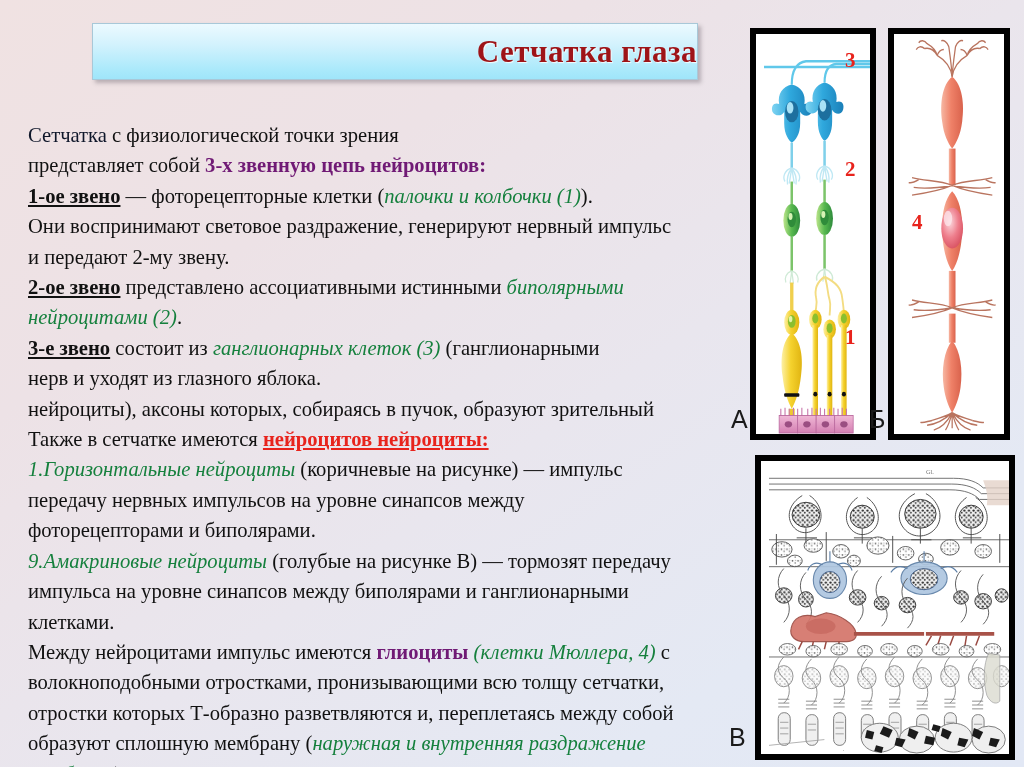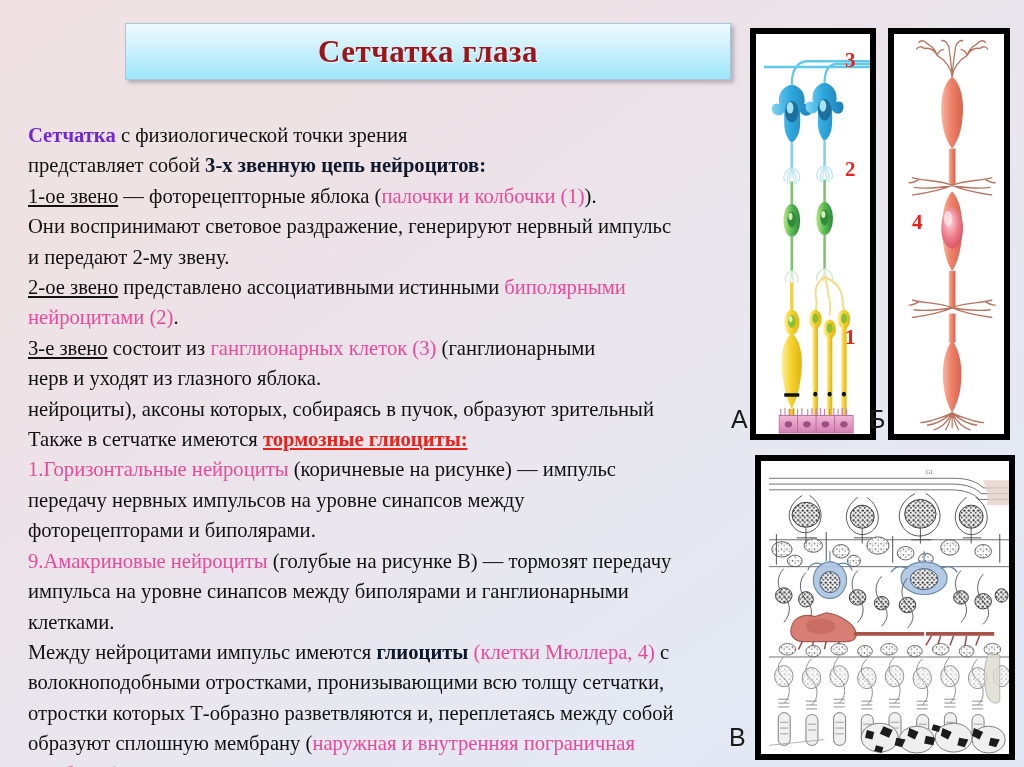--- a/index.html
+++ b/index.html
@@ -10,40 +10,40 @@
     position:relative;
   }
   .slide { position:absolute; inset:0; }
 
   
   .title-box{
     position:absolute; left:92px; top:23px; width:604px; height:55px;
     background:linear-gradient(to bottom,#ecfaff 0%,#d2f2fd 38%,#a9e9fb 85%,#9fe5fa 100%);
     border:1px solid #a8c8d8;
     box-shadow:3px 3px 4px rgba(120,110,120,.45);
-    display:flex; align-items:center; justify-content:center;margin-left:33px;
+    display:flex; align-items:center; justify-content:flex-end;
   }
   .title-text{
     font-family:"Liberation Serif", serif;
     font-size:31px; font-weight:bold; color:#9e1418;
     letter-spacing:.5px;
     text-shadow:1px 1px 1px rgba(255,255,255,.85);
   }
 
   
   .body-text{
     position:absolute; left:28px; top:120px; width:722px;
     font-size:20.6px; line-height:30.4px; color:#111;
     white-space:nowrap;
   }
   .body-text p{ margin:0; }
-  .b-blue{ color:#6d28d9; font-weight:bold; }
-  .b-red{ color:#0f172a; font-weight:bold; }
-  .i-red{ color:#ec4899; }
-  .u-bold{ font-weight:normal; text-decoration:underline; }
+  .b-blue{ color:#0f172a; font-weight:normal; }
+  .b-red{ color:#701a75; font-weight:bold; }
+  .i-red{ color:#15803d; font-style:italic; }
+  .u-bold{ font-weight:bold; text-decoration:underline; }
   .red-ul{ color:#e8231c; font-weight:bold; text-decoration:underline; }
 
   
   .panel{ position:absolute; background:#fff; border:6px solid #000000; box-sizing:border-box;padding-left:8px; }
   #panel-a{ left:750px; top:28px; width:126px; height:412px; }
   #panel-b{ left:888px; top:28px; width:122px; height:412px; }
   #panel-v{ left:755px; top:455px; width:260px; height:305px; }
 
   .panel-letter{
     position:absolute; font-size:25px; color:#1a1a1a;
@@ -72,52 +72,52 @@
   <div class="title-box">
     <span class="title-text">Сетчатка глаза</span>
   </div>
 
   <div class="body-text">
 
     <p><span class="b-blue">Сетчатка</span><span> с физиологической точки зрения</span></p>
 
     <p><span>представляет собой </span><span class="b-red">3-х звенную цепь нейроцитов:</span></p>
 
-    <p><span class="u-bold">1-ое звено</span><span> — фоторецепторные яблока (</span><span class="i-red">палочки и колбочки (1)</span><span>).</span></p>
+    <p><span class="u-bold">1-ое звено</span><span> — фоторецепторные клетки (</span><span class="i-red">палочки и колбочки (1)</span><span>).</span></p>
 
     <p>Они воспринимают световое раздражение, генерируют нервный импульс</p>
     <p>и передают 2-му звену.</p>
 
     <p><span class="u-bold">2-ое звено</span><span> представлено ассоциативными истинными </span><span class="i-red">биполярными</span></p>
 
     <p><span class="i-red">нейроцитами (2)</span><span>.</span></p>
 
     <p><span class="u-bold">3-е звено</span><span> состоит из </span><span class="i-red">ганглионарных клеток (3)</span><span> (ганглионарными</span></p>
 
     <p>нерв и уходят из глазного яблока.</p>
     <p>нейроциты), аксоны которых, собираясь в пучок, образуют зрительный</p>
 
-    <p><span>Также в сетчатке имеются </span><span class="red-ul">тормозные глиоциты:</span></p>
+    <p><span>Также в сетчатке имеются </span><span class="red-ul">нейроцитов нейроциты:</span></p>
 
     <p><span class="i-red">1.Горизонтальные нейроциты</span><span> (коричневые на рисунке) — импульс</span></p>
 
     <p>передачу нервных импульсов  на уровне синапсов между</p>
     <p>фоторецепторами и биполярами.</p>
 
     <p><span class="i-red"> 9.Амакриновые нейроциты</span><span> (голубые на рисунке В) — тормозят передачу</span></p>
 
     <p>импульса на уровне синапсов между биполярами и ганглионарными</p>
     <p>клетками.</p>
 
     <p><span> Между нейроцитами импульс имеются </span><span class="b-red">глиоциты</span><span class="i-red"> (клетки Мюллера, 4)</span><span> с</span></p>
 
     <p>волокноподобными отростками, пронизывающими всю толщу сетчатки,</p>
     <p>отростки которых Т-образно разветвляются и, переплетаясь между собой</p>
 
-    <p><span>образуют сплошную мембрану (</span><span class="i-red">наружная и внутренняя пограничная</span></p>
+    <p><span>образуют сплошную мембрану (</span><span class="i-red">наружная и внутренняя раздражение</span></p>
 
     <p><span class="i-red">мембрана</span><span>).</span></p>
   </div>
 
   <div class="panel" id="panel-a">
     <svg viewBox="0 0 126 412" preserveAspectRatio="none">
       <defs>
         <linearGradient id="gBlue" x1="0" y1="0" x2="1" y2="0">
           <stop offset="0%" stop-color="#7fd4f2"></stop>
             <stop offset="45%" stop-color="#2fa8dd"></stop>

